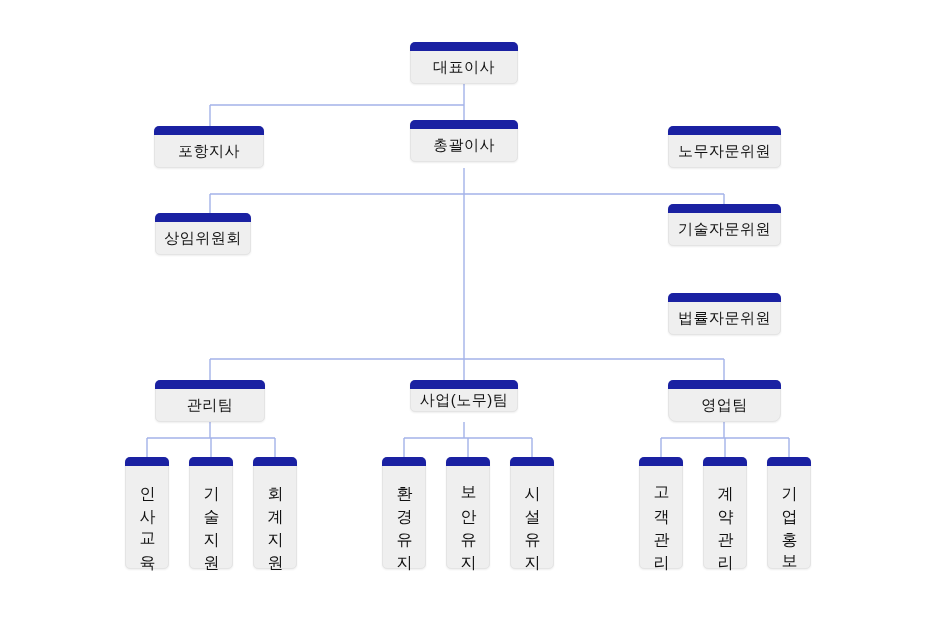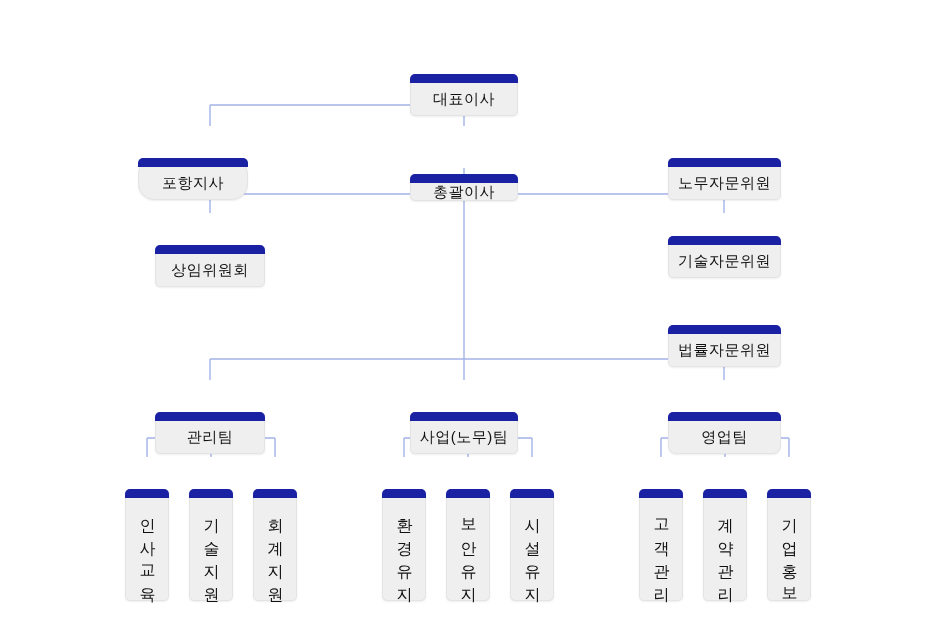--- a/index.html
+++ b/index.html
@@ -26,21 +26,20 @@
     stroke:var(--connector);
     stroke-width:1.4;
     fill:none;
   }
   .node{
     position:absolute;
     background:var(--node-bg);
     border:1px solid var(--node-border);
     border-radius:5px;
     box-shadow:0 1px 2px rgba(0,0,0,0.07);
-    margin-top:32px;
   }
   .node .bar{
     position:absolute;left:-1px;top:-1px;right:-1px;height:9px;
     background:var(--accent);
     border-radius:5px 5px 0 0;
   }
   .node .label{
     position:absolute;left:0;right:0;top:9px;bottom:0;
     display:flex;align-items:center;justify-content:center;
     color:var(--text);
@@ -98,52 +97,52 @@
     <path d="M661 438 V457"></path>
     <path d="M725 438 V457"></path>
     <path d="M789 438 V457"></path>
   </svg>
 
   <div class="node" style="left:410px;top:42px;width:108px;height:42px;">
     <div class="bar"></div>
     <div class="label">대표이사</div>
   </div>
 
-  <div class="node" style="left:138px;top:126px;width:110px;height:42px;border-radius:16px;">
+  <div class="node" style="left:154px;top:126px;width:110px;height:42px;">
     <div class="bar"></div>
     <div class="label">포항지사</div>
   </div>
-  <div class="node" style="left:410px;top:142px;width:108px;height:27px;">
+  <div class="node" style="left:410px;top:120px;width:108px;height:42px;">
     <div class="bar"></div>
     <div class="label">총괄이사</div>
   </div>
   <div class="node" style="left:668px;top:126px;width:113px;height:42px;padding-left:24px;">
     <div class="bar"></div>
     <div class="label">노무자문위원</div>
   </div>
 
-  <div class="node" style="left:155px;top:213px;width:110px;height:42px;">
+  <div class="node" style="left:155px;top:213px;width:96px;height:42px;">
     <div class="bar"></div>
     <div class="label">상임위원회</div>
   </div>
   <div class="node" style="left:668px;top:204px;width:113px;height:42px;padding-left:40px;">
     <div class="bar"></div>
     <div class="label">기술자문위원</div>
   </div>
 
   <div class="node" style="left:668px;top:293px;width:113px;height:42px;text-decoration:underline;">
     <div class="bar"></div>
     <div class="label">법률자문위원</div>
   </div>
 
   <div class="node" style="left:155px;top:380px;width:110px;height:42px;">
     <div class="bar"></div>
     <div class="label">관리팀</div>
   </div>
-  <div class="node" style="left:410px;top:380px;width:108px;height:42px;">
+  <div class="node" style="left:410px;top:380px;width:108px;height:32px;">
     <div class="bar"></div>
     <div class="label">사업(노무)팀</div>
   </div>
   <div class="node" style="left:668px;top:380px;width:113px;height:42px;border-radius:8px;">
     <div class="bar"></div>
     <div class="label">영업팀</div>
   </div>
 
   <div class="node vertical" style="left:125px;top:457px;width:44px;height:112px;">
     <div class="bar"></div>

